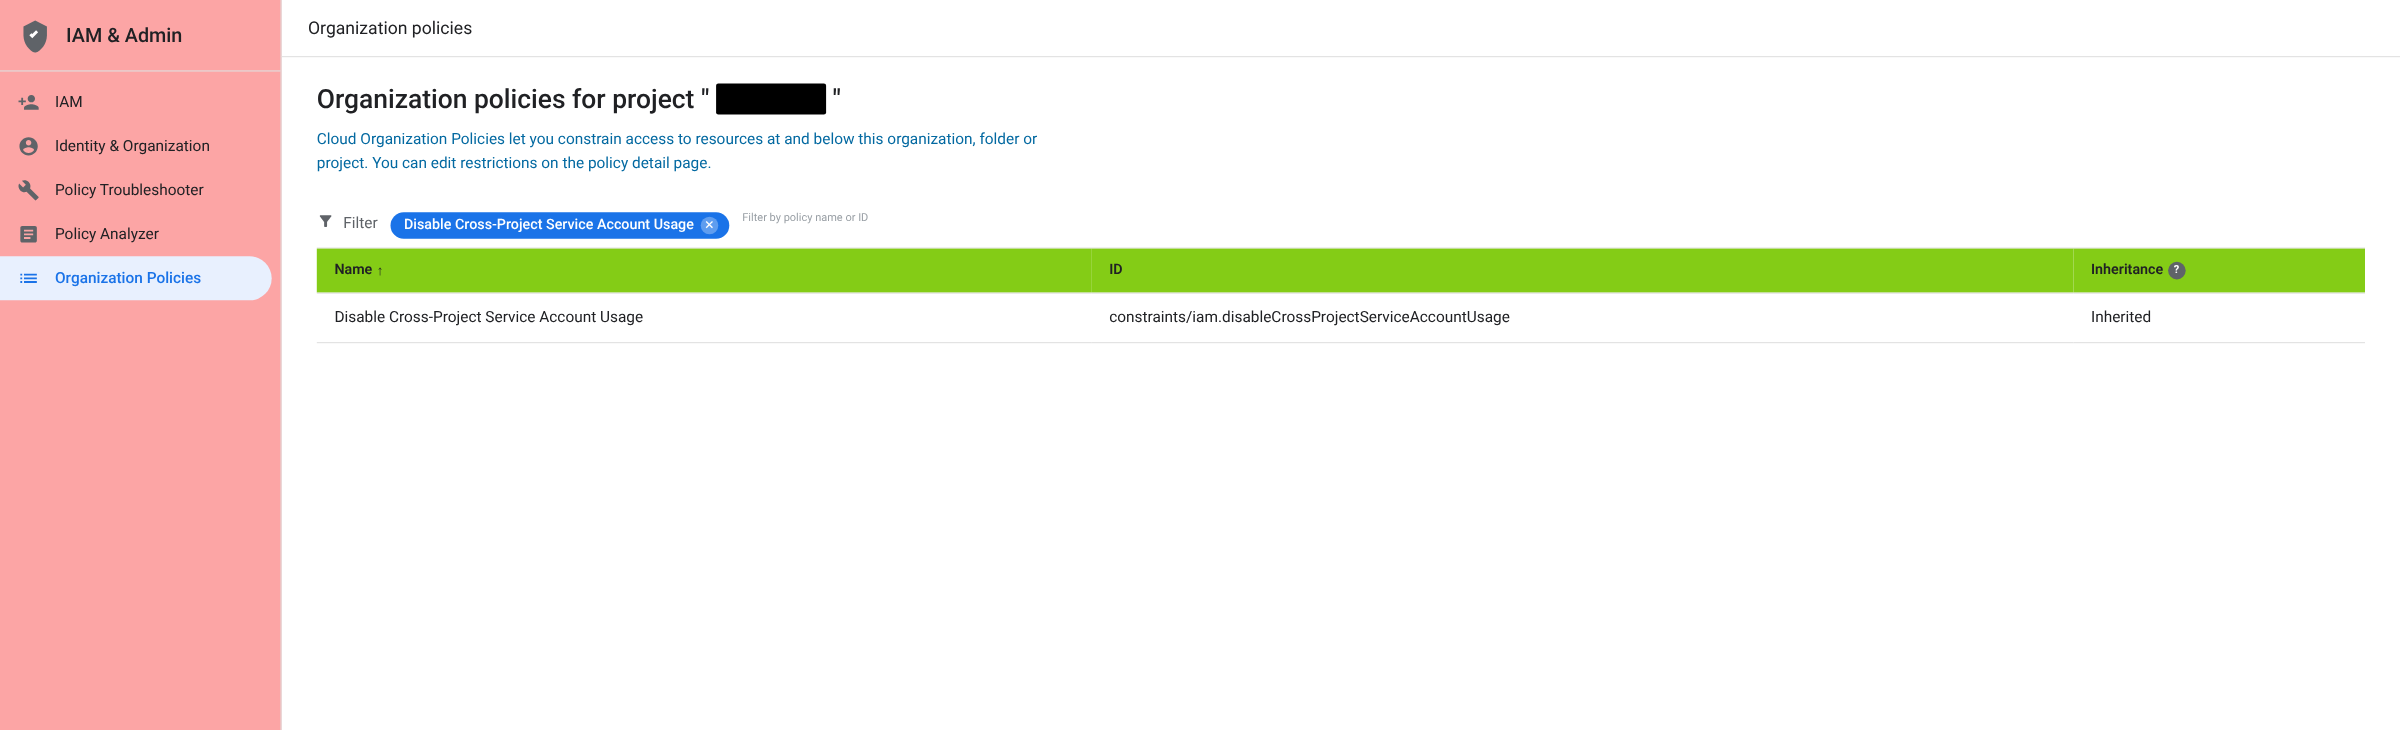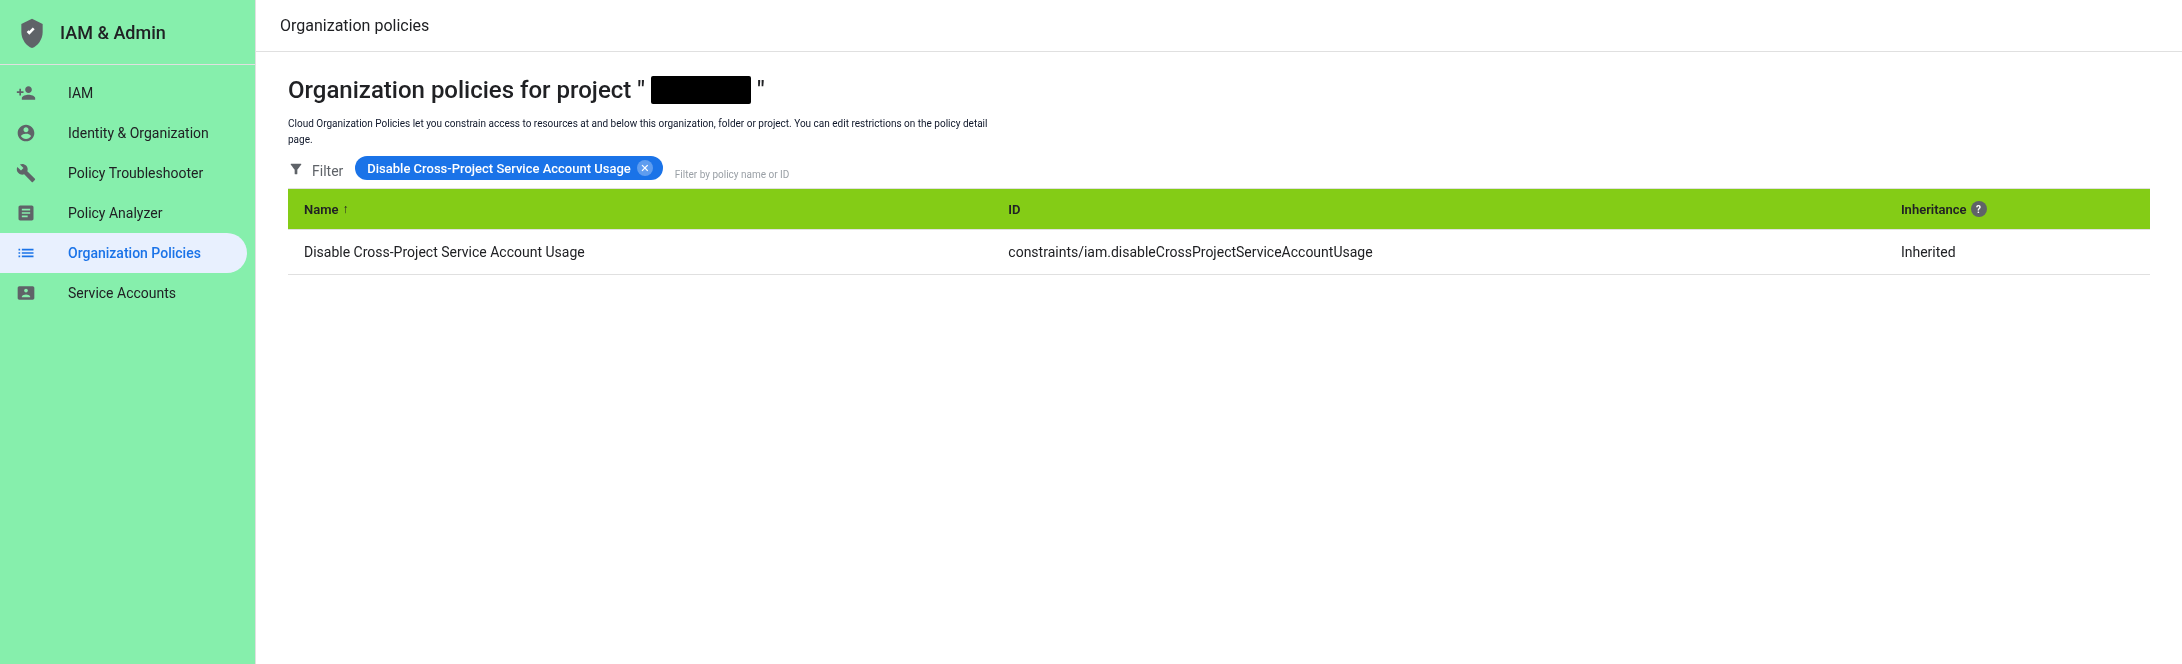--- a/index.html
+++ b/index.html
@@ -2,21 +2,21 @@
 <html><head>
   <meta charset="utf-8">
   <style>
     * { box-sizing: border-box; margin: 0; padding: 0; }
     body { font-family: 'Google Sans', Roboto, Arial, sans-serif; background: #fff; display: flex; height: 664px; overflow: hidden; font-size: 14px; color: #202124; }
 
     
     .sidebar {
       width: 256px;
       min-width: 256px;
-      background: #86efac;
+      background: #fca5a5;
       border-right: 1px solid #e0e0e0;
       display: flex;
       flex-direction: column;
       height: 100%;
     }
     .sidebar-header {
       display: flex;
       align-items: center;
       padding: 16px 16px 16px 16px;
       border-bottom: 1px solid #e0e0e0;
@@ -33,21 +33,21 @@
     }
     .sidebar-nav {
       padding: 8px 0;
       flex: 1;
       overflow-y: auto;
     }
     .sidebar-item {
       display: flex;
       align-items: center;
       padding: 10px 16px;
-      gap: 32px;
+      gap: 14px;
       cursor: pointer;
       border-radius: 0 24px 24px 0;
       margin-right: 8px;
       color: #202124;
       font-size: 14px;
       font-weight: 400;
     }
     .sidebar-item.active {
       background: #e8f0fe;
       color: #1a73e8;
@@ -96,30 +96,31 @@
     }
     .project-name-redacted {
       display: inline-block;
       background: #000;
       width: 100px;
       height: 28px;
       border-radius: 2px;
       vertical-align: middle;
     }
     .page-description {
-      font-size: 10px;
-      color: #0f172a;
+      font-size: 14px;
+      color: #0369a1;
       line-height: 1.6;
+      margin-bottom: 24px;
       max-width: 700px;
     }
 
     
     .filter-bar {
       display: flex;
-      align-items: flex-end;
+      align-items: flex-start;
       gap: 12px;
       padding: 8px 0;
       border-bottom: 1px solid #e0e0e0;
       margin-bottom: 0;
     }
     .filter-label {
       display: flex;
       align-items: center;
       gap: 8px;
       color: #5f6368;
@@ -249,28 +250,20 @@
 
     <div class="sidebar-item active">
       <span class="sidebar-item-icon">
         <svg width="20" height="20" viewBox="0 0 24 24" fill="#1a73e8">
             <path d="M3 13h2v-2H3v2zm0 4h2v-2H3v2zm0-8h2V7H3v2zm4 4h14v-2H7v2zm0 4h14v-2H7v2zM7 7v2h14V7H7z"></path>
           </svg>
       </span>
       <span class="sidebar-item-label">Organization Policies</span>
     </div>
 
-    <div class="sidebar-item">
-      <span class="sidebar-item-icon">
-        <svg width="20" height="20" viewBox="0 0 24 24" fill="currentColor">
-            <path d="M20 4H4c-1.1 0-2 .9-2 2v12c0 1.1.9 2 2 2h16c1.1 0 2-.9 2-2V6c0-1.1-.9-2-2-2zm-8 2.75c1.24 0 2.25 1.01 2.25 2.25S13.24 11.25 12 11.25 9.75 10.24 9.75 9 10.76 6.75 12 6.75zM17 17H7v-.75c0-1.67 3.33-2.5 5-2.5s5 .83 5 2.5V17z"></path>
-          </svg>
-      </span>
-      <span class="sidebar-item-label">Service Accounts</span>
-    </div>
 
   </nav>
 </aside>
 
 <main class="main">
   <div class="main-header">
     <span>Organization policies</span>
   </div>
   <div class="main-body">
     <h1 class="page-title">

